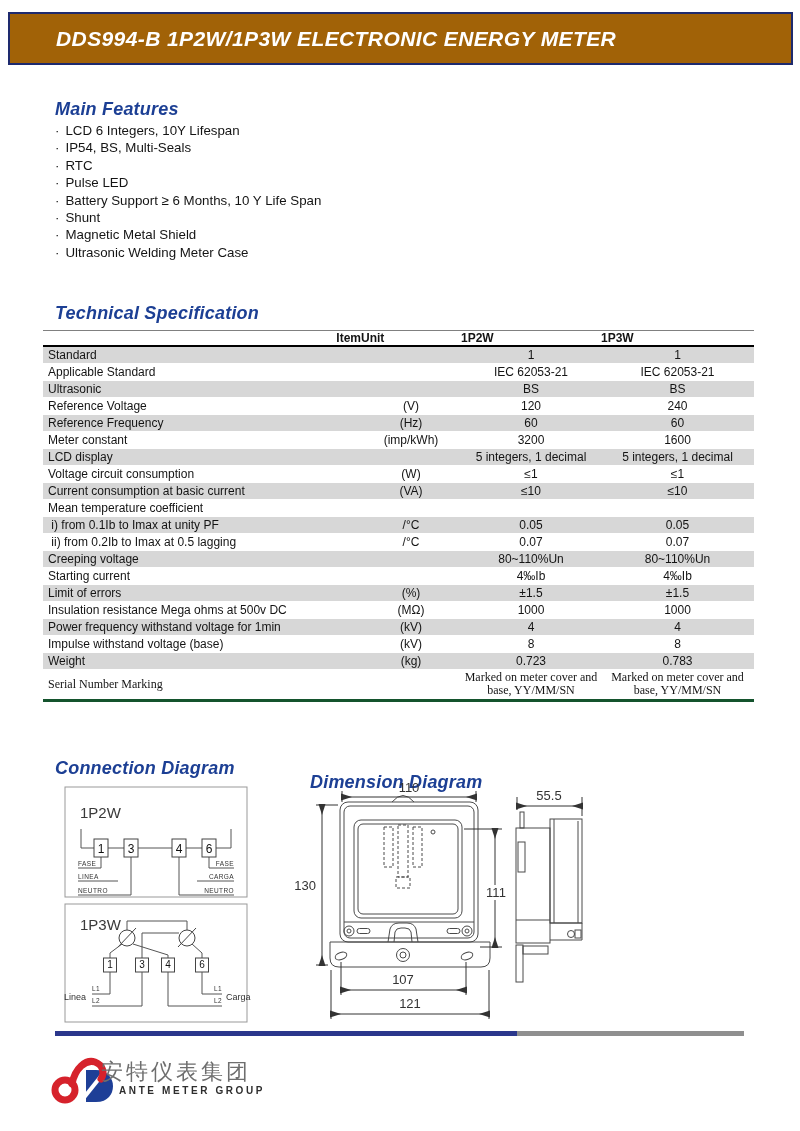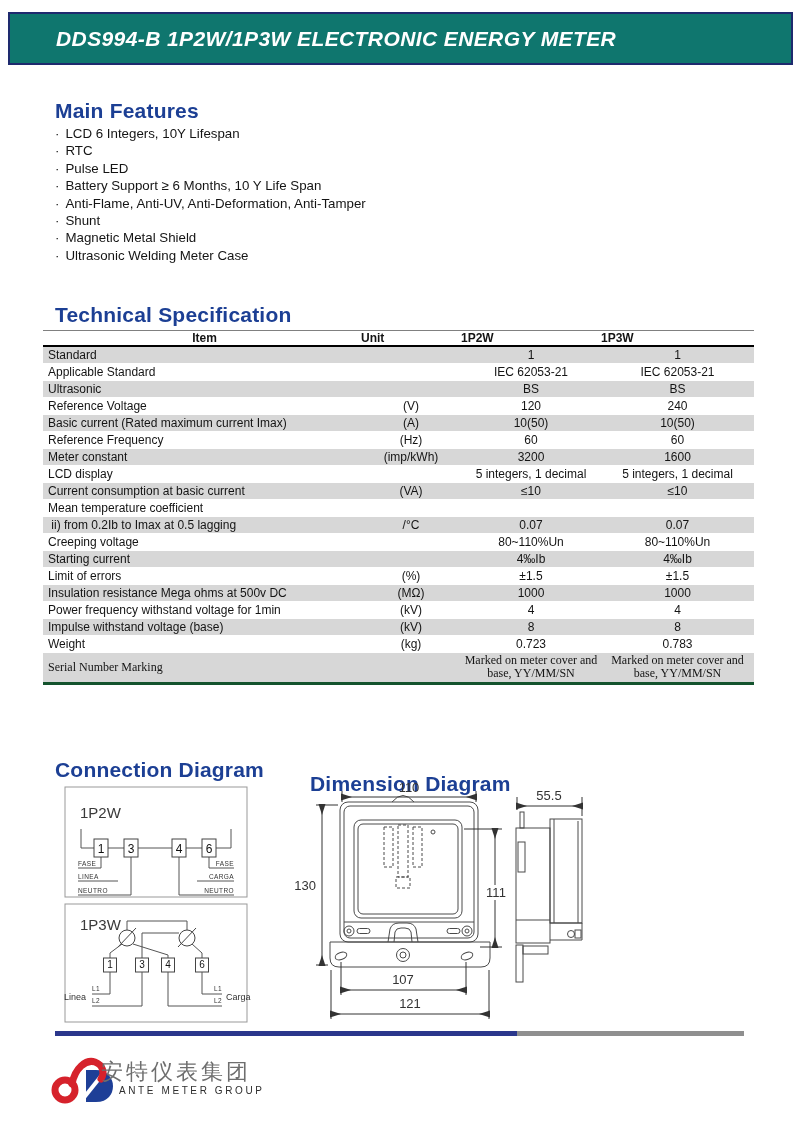--- a/index.html
+++ b/index.html
@@ -3,45 +3,45 @@
 <meta charset="utf-8">
 <style>
   * { margin:0; padding:0; box-sizing:border-box; }
   html,body { background:#ffffff; }
   body {
     width:800px; height:1131px; position:relative; overflow:hidden;
     font-family:"Liberation Sans", sans-serif; color:#1a1a1a;
   }
   .header-bar{
     position:absolute; left:8px; top:12px; width:785px; height:53px;
-    background:#0f766e; border:2px solid #1e2a6e;
+    background:#a16207; border:2px solid #1e2a6e;
     display:flex; align-items:center;
   }
   .header-title{
     color:#ffffff; font-size:21px; font-weight:bold; font-style:italic;
     padding-left:46px; letter-spacing:.4px; white-space:nowrap;
   }
   .sec-heading{
-    color:#1c3f94; font-size:21px; font-weight:bold; 
+    color:#1c3f94; font-size:18px; font-weight:bold; font-style:italic;
     letter-spacing:.2px;
   }
   #main-features{ position:absolute; left:55px; top:99px; width:600px; }
   #features-list{ list-style:none; margin-top:2px; }
   #features-list li{ font-size:13.3px; line-height:17.4px; color:#141414; }
   #features-list .bullet{ margin-right:6px; }
   #tech-spec-heading{ position:absolute; left:55px; top:303px; }
   #spec-table{
     position:absolute; left:43px; top:330px; width:711px;
     border-collapse:collapse; table-layout:fixed; font-size:12px; color:#141414;
   }
   #spec-table th{
     height:15px; font-weight:bold; border-top:1px solid #808080;
     border-bottom:2px solid #000; text-align:left; white-space:nowrap;
   }
-  #spec-table th:first-child{ text-align:center; padding-left:5px; }
+  #spec-table th:first-child{ text-align:right; padding-left:5px; }
   #spec-table td{
     height:17px; border-bottom:1px solid #ffffff; text-align:center;
     white-space:nowrap; overflow:hidden;
   }
   #spec-table td:first-child{ text-align:left; padding-left:5px; }
   #spec-table tbody tr:nth-child(odd) td{ background:#d7d7d7; }
   #spec-table tbody tr:last-child td{
     height:31px; line-height:13px; border-bottom:3px solid #14532d;
     white-space:normal; vertical-align:middle;font-family:Liberation Serif, serif;
   }
@@ -55,39 +55,39 @@
   .cd-med{ font-size:9px; fill:#333; }
   .dim-num{ font-size:13px; fill:#333; }
   .bar-blue{ position:absolute; left:55px; top:1031px; width:462px; height:5px; background:#2b378c; }
   .bar-gray{ position:absolute; left:517px; top:1031px; width:227px; height:5px; background:#8f8f8f; }
   #logo-svg{ position:absolute; left:48px; top:1050px; }
   .logo-cn{
     position:absolute; left:101px; top:1057px; font-size:22px; color:#6e6e6e;
     letter-spacing:3px; font-family:"Liberation Serif", serif;
   }
   .logo-en{
-    position:absolute; left:119px; top:1085px; font-size:10px; font-weight:normal;
+    position:absolute; left:119px; top:1085px; font-size:10px; font-weight:bold;
     letter-spacing:2.6px; color:#2e2e2e; white-space:nowrap;
   }
 </style>
 </head>
 <body>
 
 <div class="header-bar">
   <div class="header-title">DDS994-B 1P2W/1P3W ELECTRONIC ENERGY METER</div>
 </div>
 
 <div id="main-features">
   <div class="sec-heading">Main Features</div>
   <ul id="features-list">
       <li><span class="bullet">·</span><span>LCD 6 Integers, 10Y Lifespan</span></li>
+      <li><span class="bullet">·</span><span>IP54, BS, Multi-Seals</span></li>
       <li><span class="bullet">·</span><span>RTC</span></li>
       <li><span class="bullet">·</span><span>Pulse LED</span></li>
       <li><span class="bullet">·</span><span>Battery Support ≥ 6 Months, 10 Y Life Span</span></li>
-      <li><span class="bullet">·</span><span>Anti-Flame, Anti-UV, Anti-Deformation, Anti-Tamper</span></li>
       <li><span class="bullet">·</span><span>Shunt</span></li>
       <li><span class="bullet">·</span><span>Magnetic Metal Shield</span></li>
       <li><span class="bullet">·</span><span>Ultrasonic Welding Meter Case</span></li>
     </ul>
 </div>
 
 <div id="tech-spec-heading" class="sec-heading">Technical Specification</div>
 
 <table id="spec-table">
   <colgroup>
@@ -123,54 +123,60 @@
         <td>BS</td>
         <td>BS</td>
       </tr>
       <tr>
         <td>Reference Voltage</td>
         <td>(V)</td>
         <td>120</td>
         <td>240</td>
       </tr>
       <tr>
-        <td>Basic current (Rated maximum current Imax)</td>
-        <td>(A)</td>
-        <td>10(50)</td>
-        <td>10(50)</td>
-      </tr>
-      <tr>
         <td>Reference Frequency</td>
         <td>(Hz)</td>
         <td>60</td>
         <td>60</td>
       </tr>
       <tr>
         <td>Meter constant</td>
         <td>(imp/kWh)</td>
         <td>3200</td>
         <td>1600</td>
       </tr>
       <tr>
         <td>LCD display</td>
         <td></td>
         <td>5 integers, 1 decimal</td>
         <td>5 integers, 1 decimal</td>
       </tr>
       <tr>
+        <td>Voltage circuit consumption</td>
+        <td>(W)</td>
+        <td>≤1</td>
+        <td>≤1</td>
+      </tr>
+      <tr>
         <td>Current consumption at basic current</td>
         <td>(VA)</td>
         <td>≤10</td>
         <td>≤10</td>
       </tr>
       <tr>
         <td>Mean temperature coefficient</td>
         <td></td>
         <td></td>
         <td></td>
+      </tr>
+      <tr>
+        <td>&nbsp;i) from 0.1Ib to Imax at unity PF</td>
+        <td>/°C</td>
+        <td>0.05</td>
+        <td>0.05</td>
       </tr>
       <tr>
         <td>&nbsp;ii) from 0.2Ib to Imax at 0.5 lagging</td>
         <td>/°C</td>
         <td>0.07</td>
         <td>0.07</td>
       </tr>
       <tr>
         <td>Creeping voltage</td>
         <td></td>

